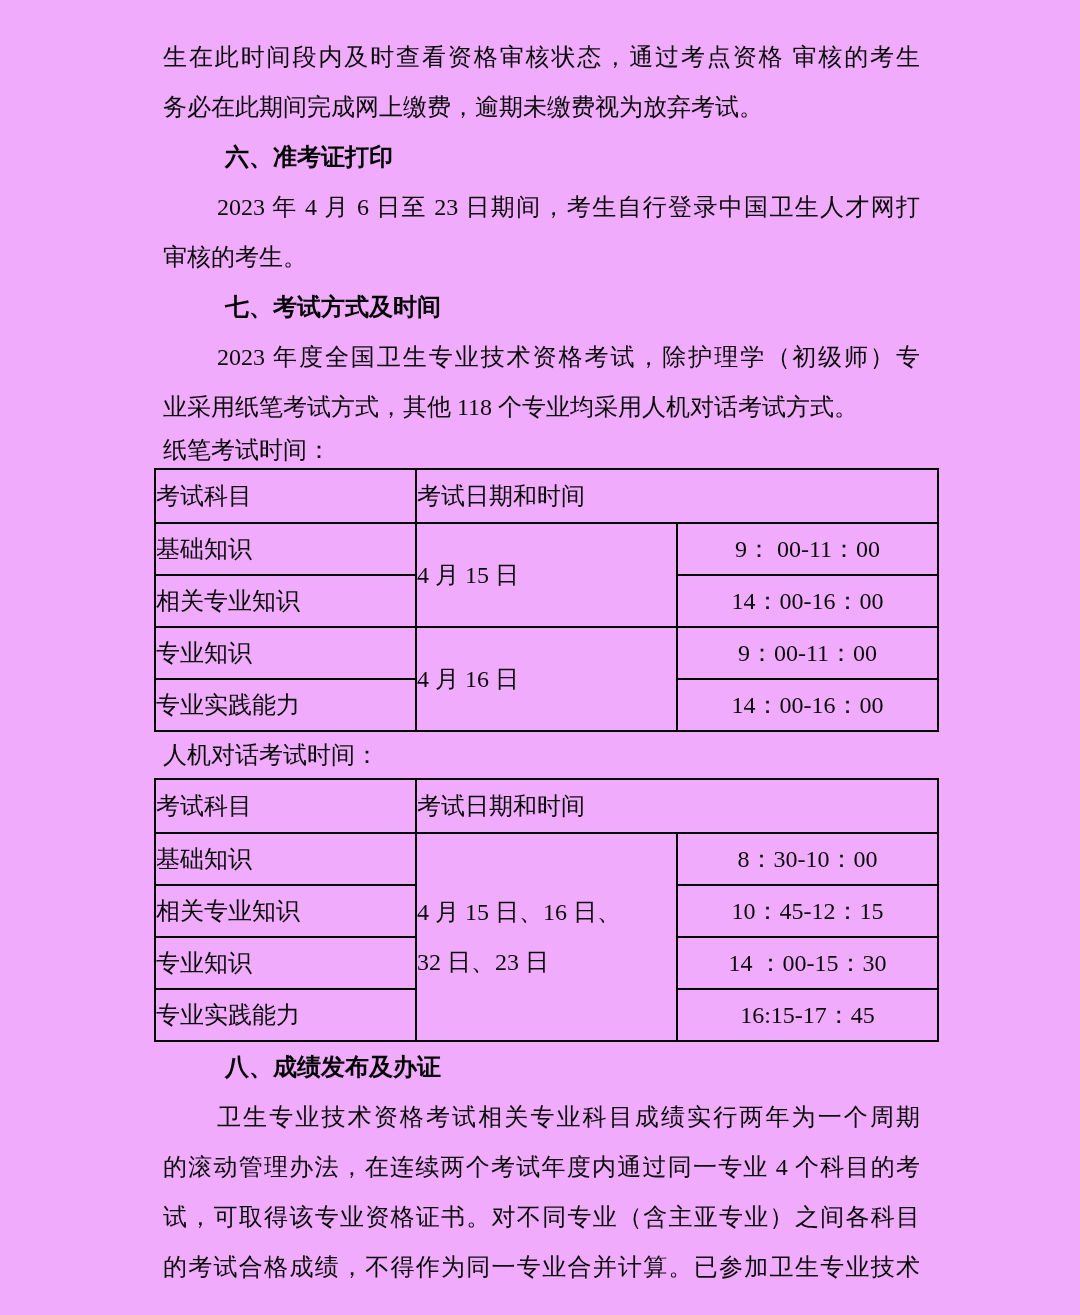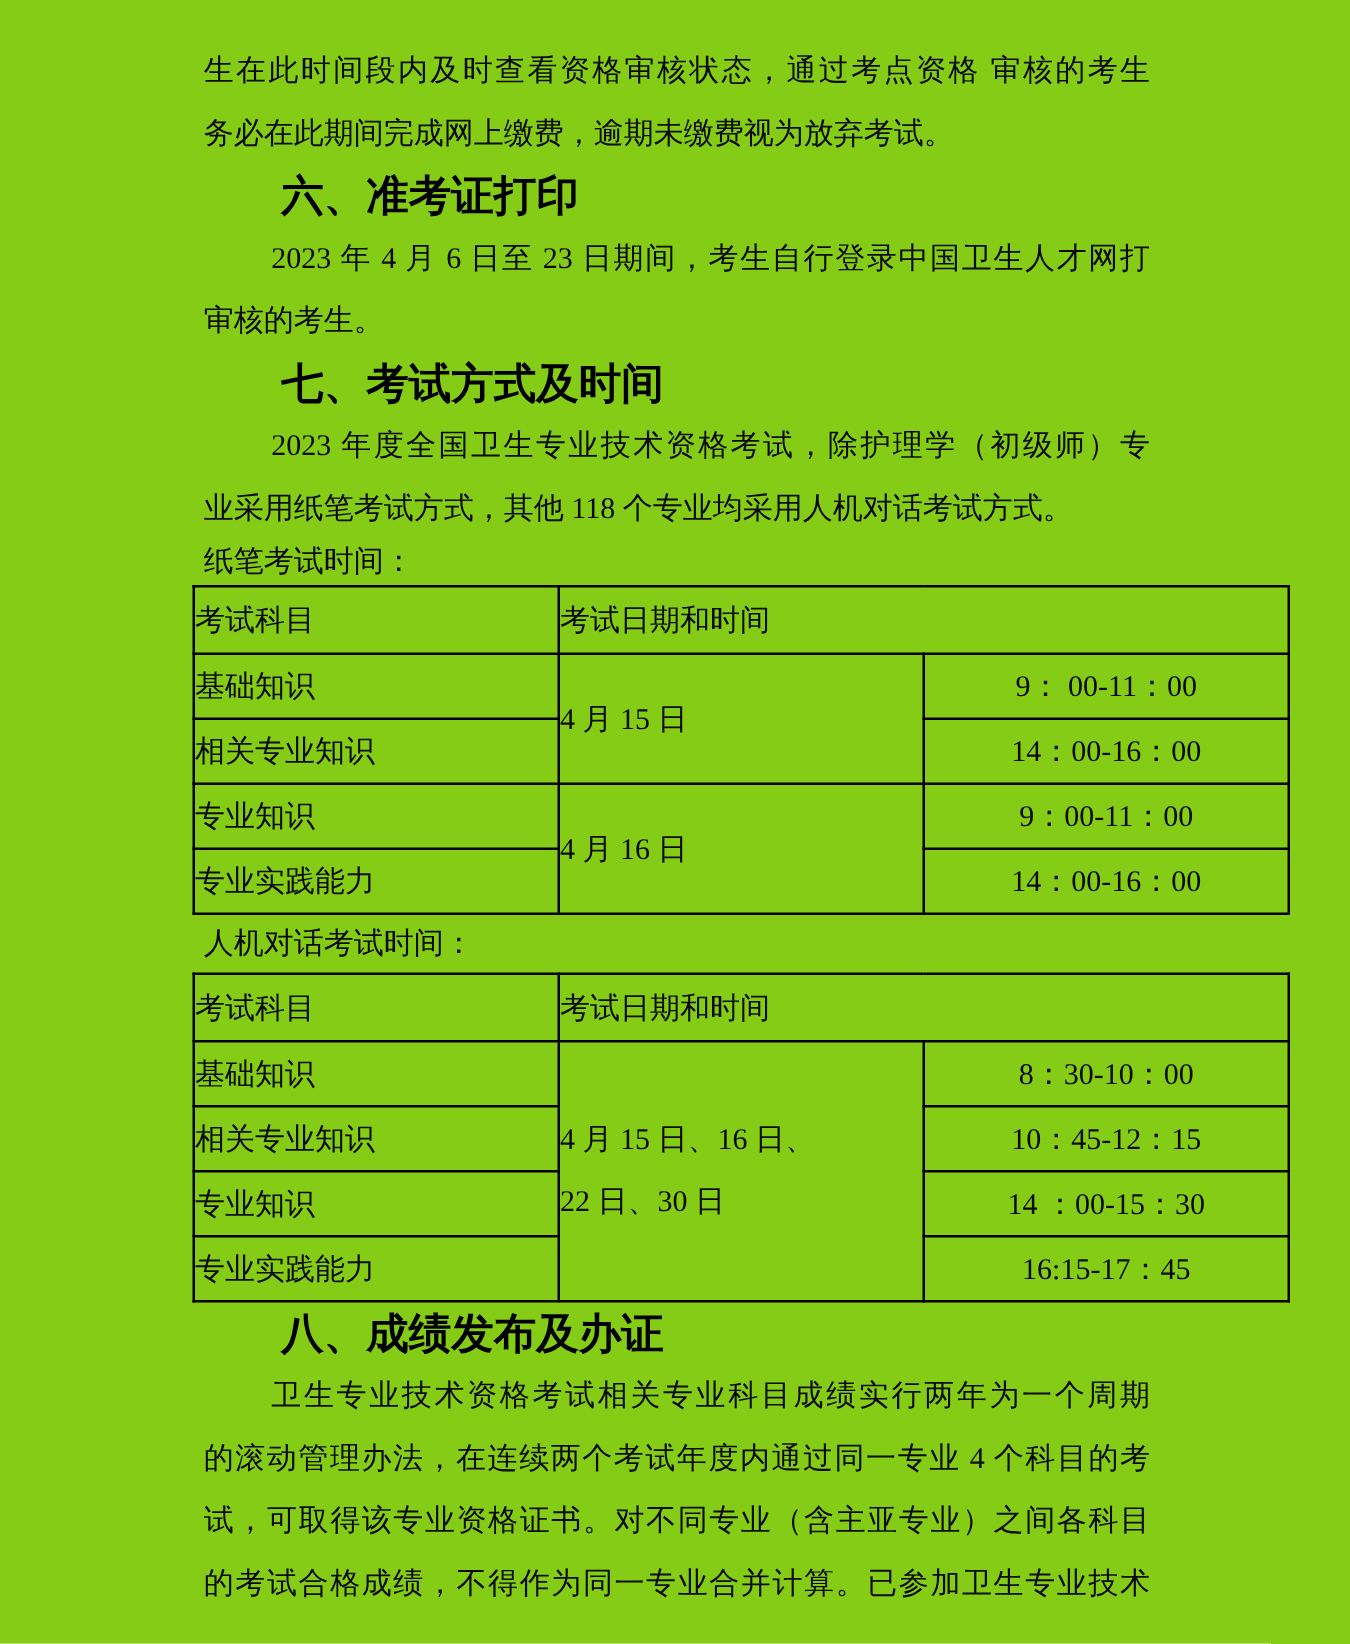--- a/index.html
+++ b/index.html
@@ -1,40 +1,40 @@
 <!DOCTYPE html>
 <html><head>
 <meta charset="utf-8">
 <style>
   html,body { margin:0; padding:0; background:#ffffff; }
   .page {
     position:relative;
     width:1080px; height:1315px;
-    background:#84cc16; color:#0a0a0a;
+    background:#f0abfc; color:#0a0a0a;
     font-family:"Liberation Serif","DejaVu Serif",serif;
     font-size:24px;
     box-sizing:border-box;
     padding:32px 160px 0 163px;
     overflow:hidden;
   }
   .line { line-height:50px; }
   .jl { text-align:justify; text-align-last:justify; }
   .indent { padding-left:54px; }
   .heading {
     margin:0; padding-left:62px;
     font-family:"Liberation Sans","DejaVu Sans",sans-serif;
-    font-weight:bold; font-size:34px; line-height:50px;
+    font-weight:bold; font-size:24px; line-height:50px;
     color:#000;
   }
   .caption { text-align:left; }
   .caption-paper { line-height:36px; }
   .caption-cbt  { line-height:46px; }
   table.sched {
     border-collapse:collapse; table-layout:fixed;
-    width:878px; margin-left:-9px;
+    width:785px; margin-left:-9px;
     font-size:24px; color:#0a0a0a;
   }
   table.sched col { width:33.33%; }
   table.sched th, table.sched td {
     border:2px solid #000; padding:0; font-weight:normal;
     vertical-align:middle;
   }
   table.sched thead tr { height:54px; }
   table.sched tbody tr { height:52px; }
   .cell-subject, .cell-head-subject { text-align:left; padding-left:68px; }
@@ -115,21 +115,21 @@
       <tr>
         <th class="cell-head-subject">考试科目</th>
         <th class="cell-head-datetime" colspan="2">考试日期和时间</th>
       </tr>
     </thead>
     <tbody>
       <tr>
         <td class="cell-subject">基础知识</td>
         <td class="cell-date-cbt" rowspan="4">
           <div class="dl">4 月 15 日、16 日、</div>
-          <div class="dl">22 日、30 日</div>
+          <div class="dl">32 日、23 日</div>
         </td>
         <td class="cell-time">8：30-10：00</td>
       </tr>
       <tr>
         <td class="cell-subject">相关专业知识</td>
         <td class="cell-time">10：45-12：15</td>
       </tr>
       <tr>
         <td class="cell-subject">专业知识</td>
         <td class="cell-time">14 ：00-15：30</td>

